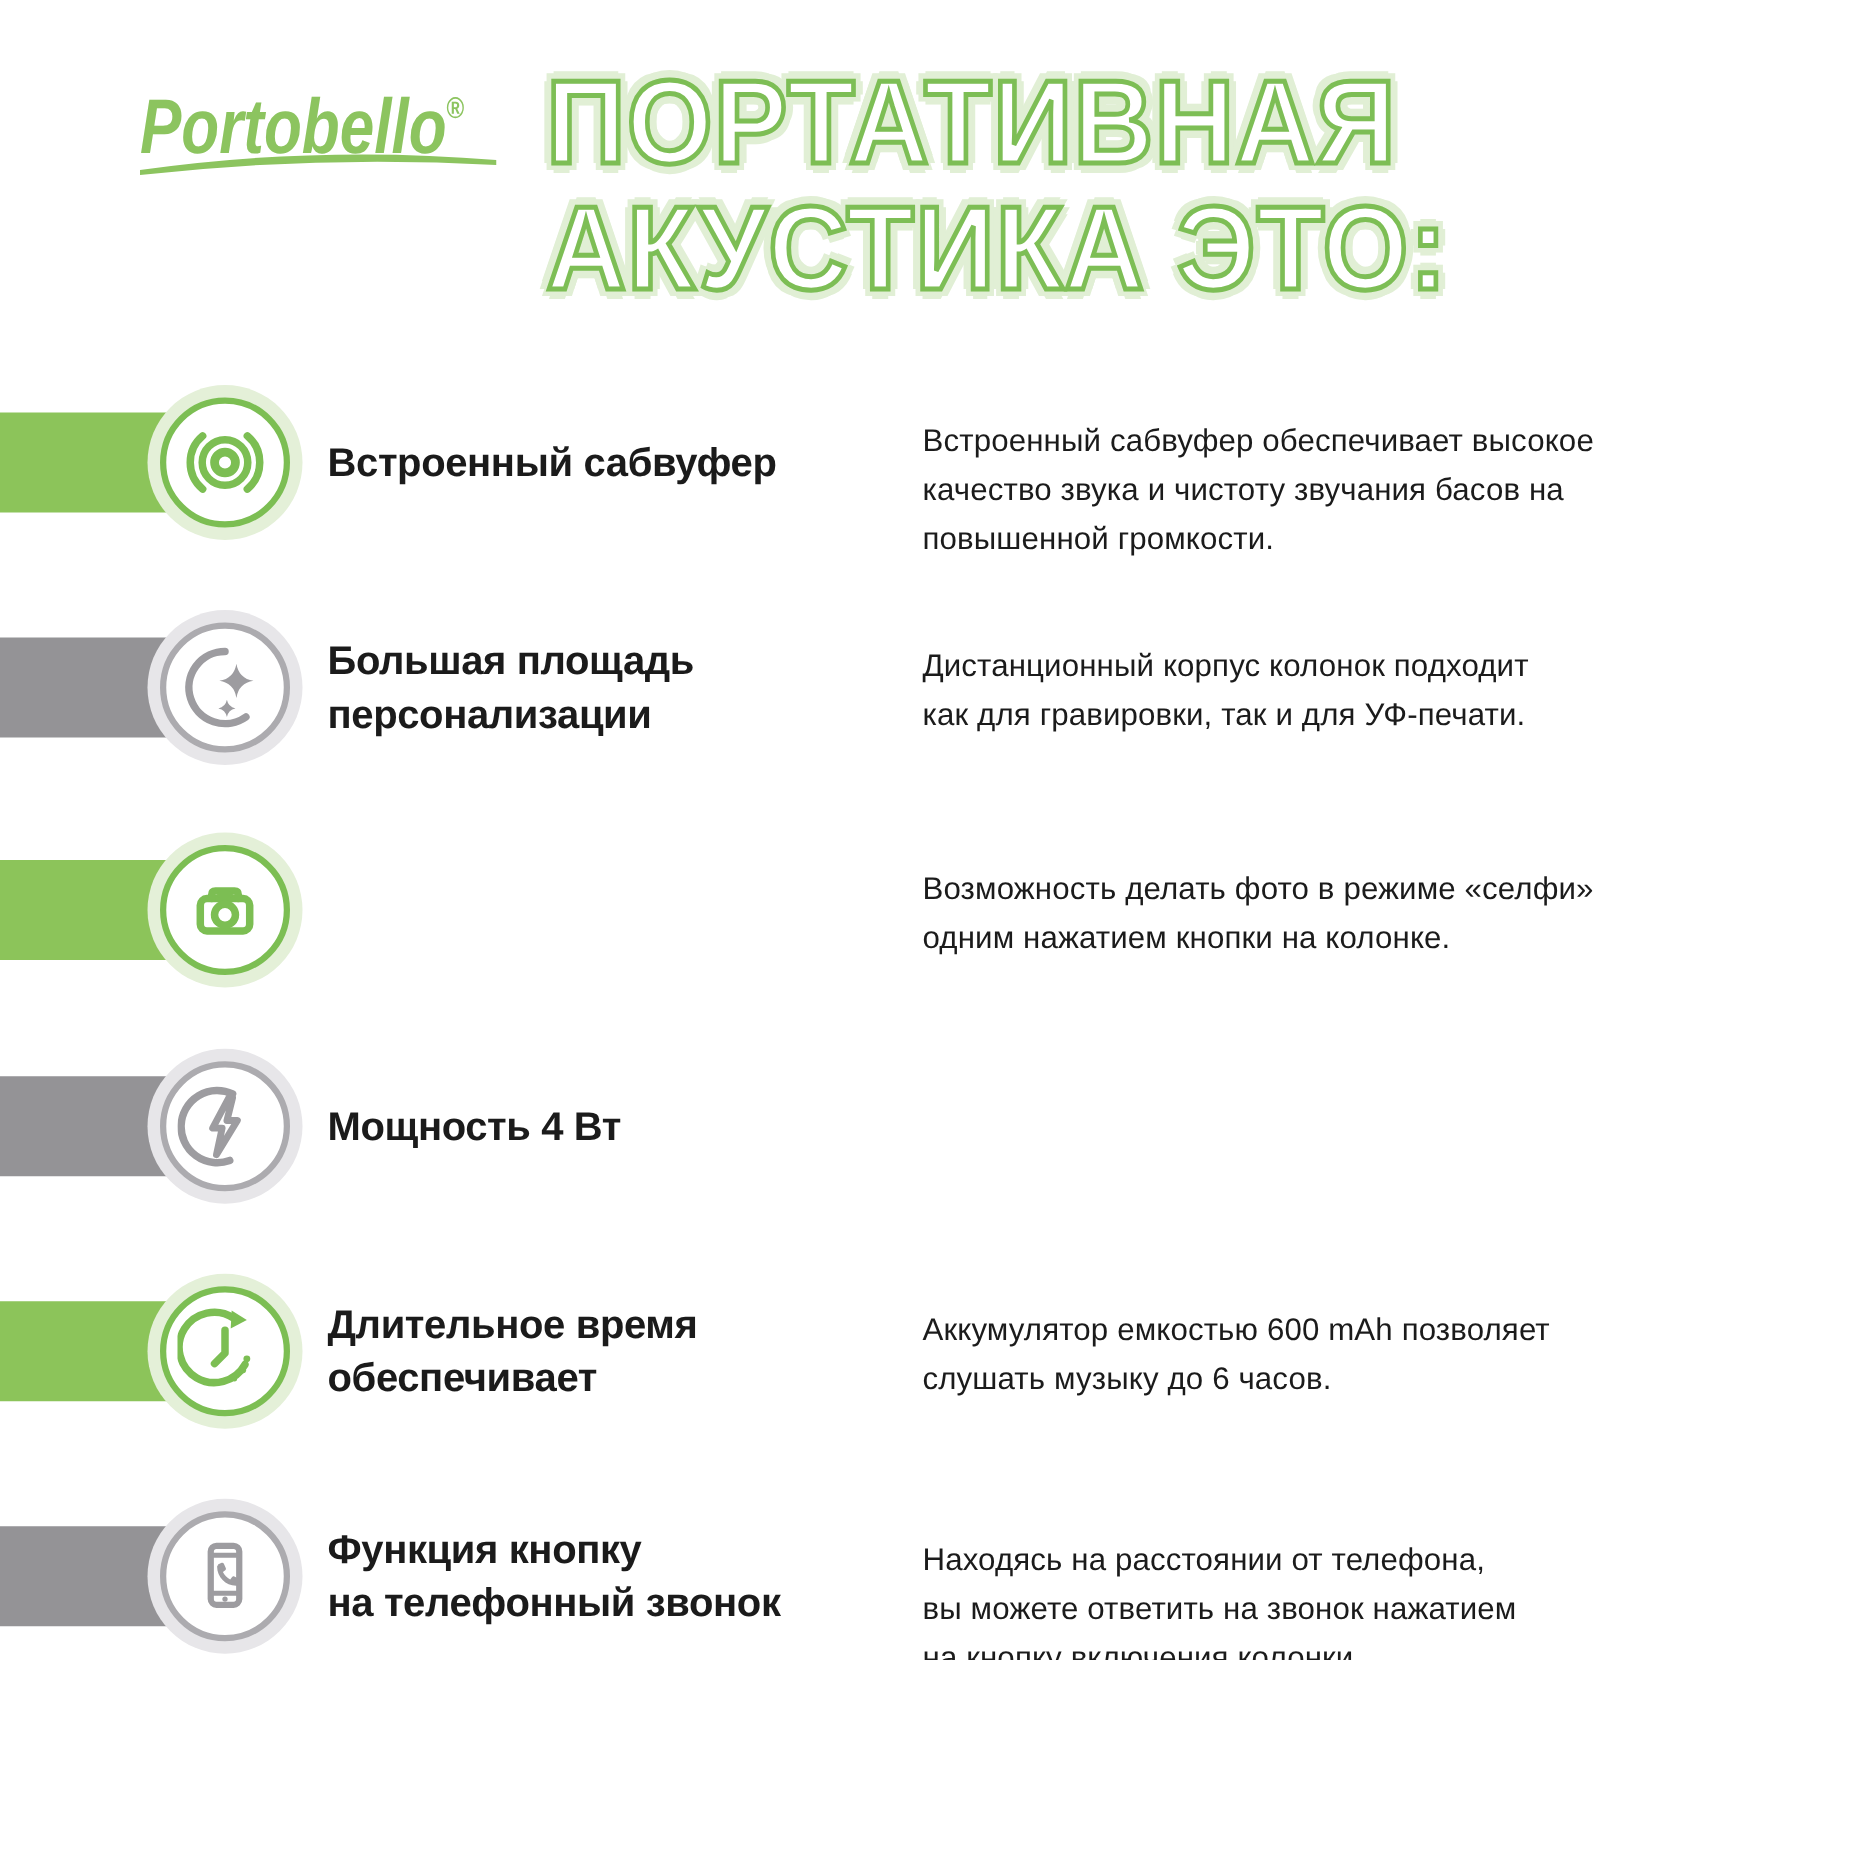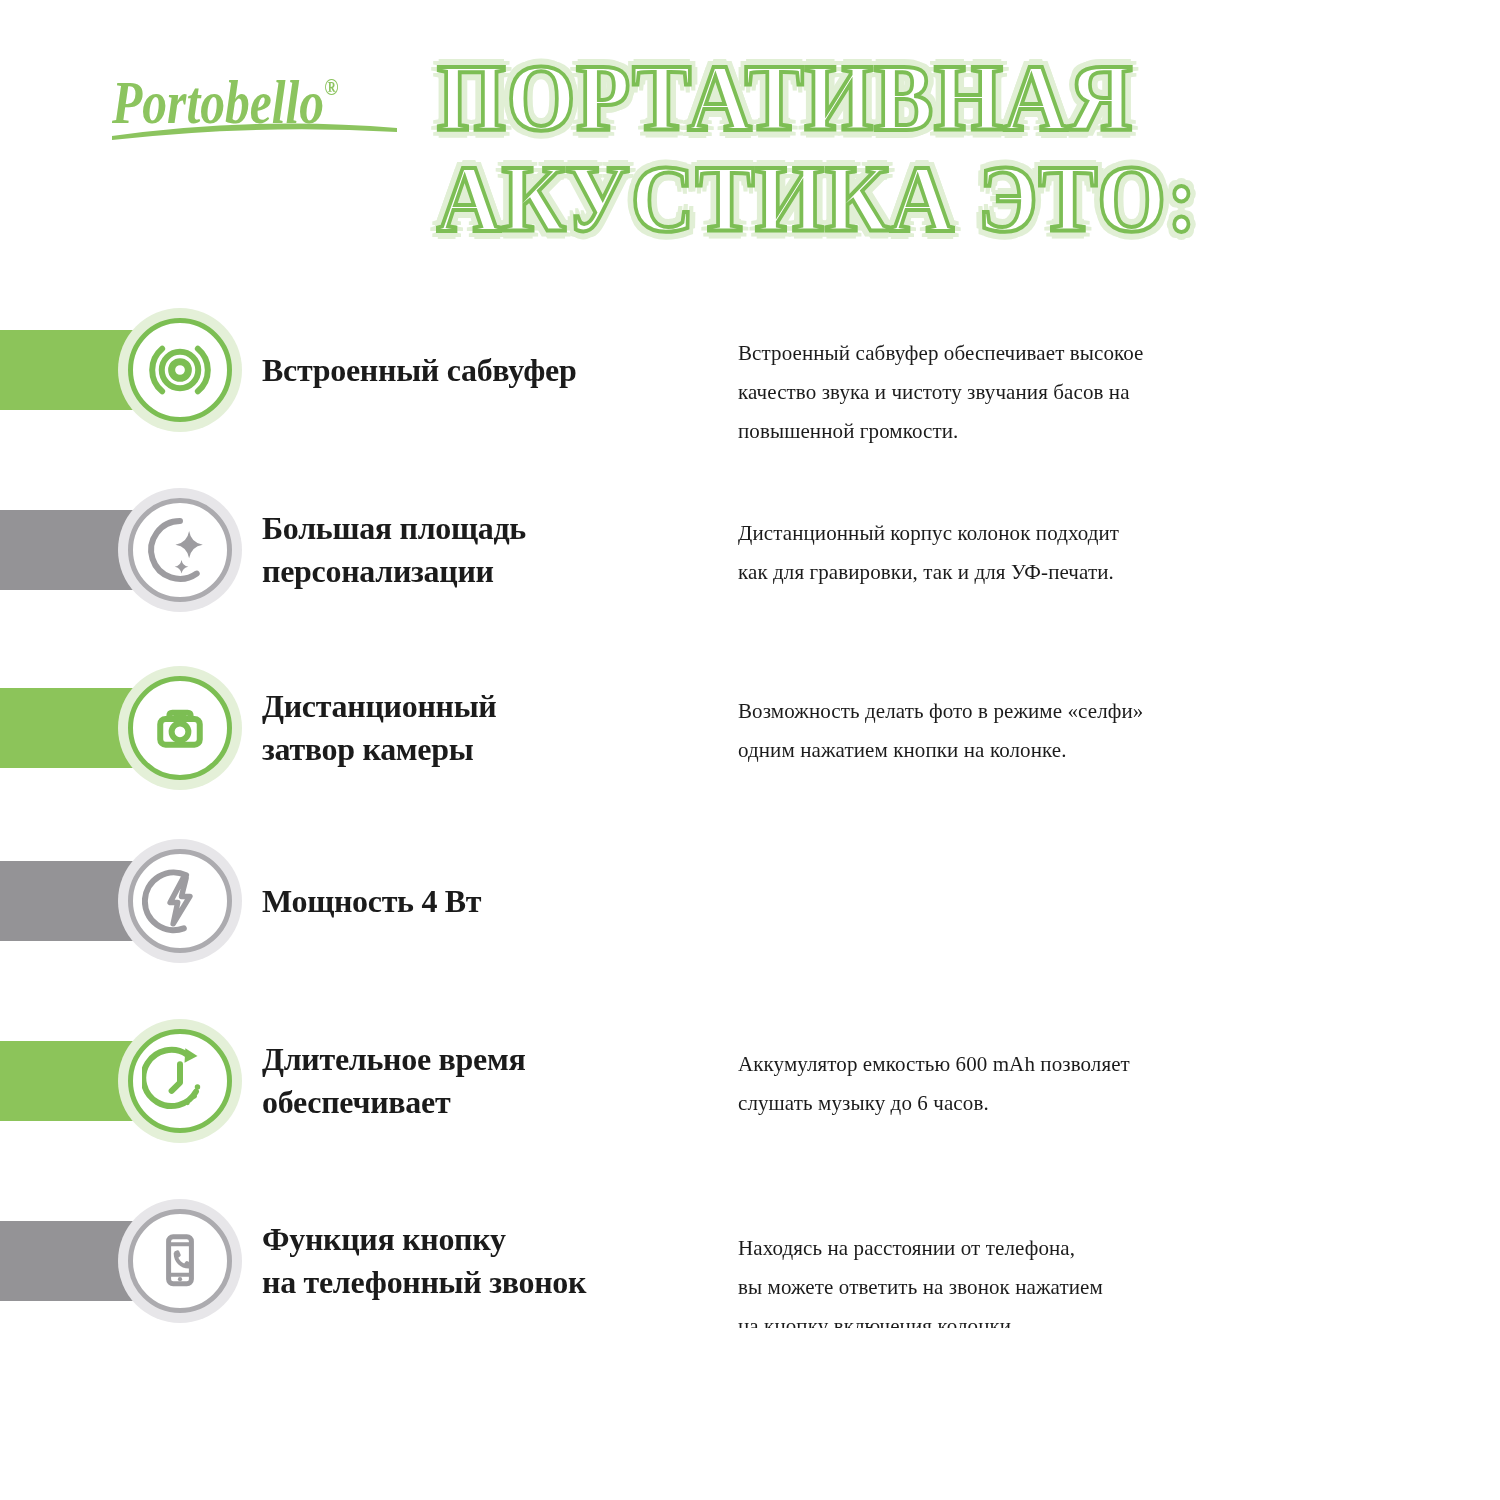--- a/index.html
+++ b/index.html
@@ -1,18 +1,18 @@
 <!DOCTYPE html>
 <html><head>
 <meta charset="utf-8">
 <style>
   html,body{margin:0;padding:0;background:#fff;}
   .canvas{
     position:relative;width:1500px;height:1328px;background:#ffffff;overflow:hidden;
-    font-family:Liberation Serif, serif;color:#1b1b1b;
+    font-family:Liberation Sans, sans-serif;color:#1b1b1b;
   }
 
   
   .logo{position:absolute;left:112px;top:56px;width:300px;}
   .logo-text{
     font-style:italic;font-weight:bold;font-size:62px;line-height:62px;color:#8cc45f;
     transform:scaleX(.8);transform-origin:left top;white-space:nowrap;
   }
   .logo-reg{font-size:24px;vertical-align:28px;font-style:normal;letter-spacing:0;}
   .logo-swoosh{position:absolute;left:-2px;top:62px;}
@@ -50,21 +50,21 @@
   .row.gray  .disc{border-color:#acabaf;color:#9d9ca0;}
   svg.icon{width:76px;height:76px;display:block;}
   svg.icon *{vector-effect:non-scaling-stroke;}
 
   .title{
     position:absolute;left:262px;top:0;height:80px;display:flex;align-items:center;
     font-weight:bold;font-size:32px;line-height:43px;letter-spacing:-.3px;
     color:#1b1b1b;white-space:pre-line;
   }
   .desc{
-    position:absolute;left:738px;font-size:21px;line-height:39px;color:#1b1b1b;
+    position:absolute;left:738px;font-size:25px;line-height:39px;color:#1b1b1b;
     white-space:pre-line;letter-spacing:.1px;
   }
 </style>
 </head>
 <body>
 
 <div class="canvas">
 
   <div class="logo">
     <div class="logo-text"><span>Portobello</span><span class="logo-reg">®</span></div>
@@ -120,22 +120,20 @@
     <div class="halo">
       <div class="disc">
         <svg class="icon" viewBox="0 0 100 100" fill="none" stroke="currentColor" stroke-linecap="round" stroke-linejoin="round">
           <rect x="24" y="38" width="52" height="34" rx="7" stroke-width="6"></rect>
           <path d="M36,38 v-4 q0,-4 4,-4 h20 q4,0 4,4 v4" stroke-width="6"></path>
           <path d="M45,34 h10" stroke-width="5"></path>
           <circle cx="50" cy="55" r="11" stroke-width="6"></circle>
         </svg>
       </div>
     </div>
-    <div class="title">Дистанционный
-затвор камеры</div>
     <div class="desc" style="top:4px">Возможность делать фото в режиме «селфи»
 одним нажатием кнопки на колонке.</div>
   </div>
 
   <div class="row gray" style="top:861px">
     <div class="bar"></div>
     <div class="halo">
       <div class="disc">
         <svg class="icon" viewBox="0 0 100 100" fill="none" stroke="currentColor" stroke-linecap="round" stroke-linejoin="round">
           <path d="M58,16 A38,38 0 1 0 55,86" stroke-width="6"></path>

